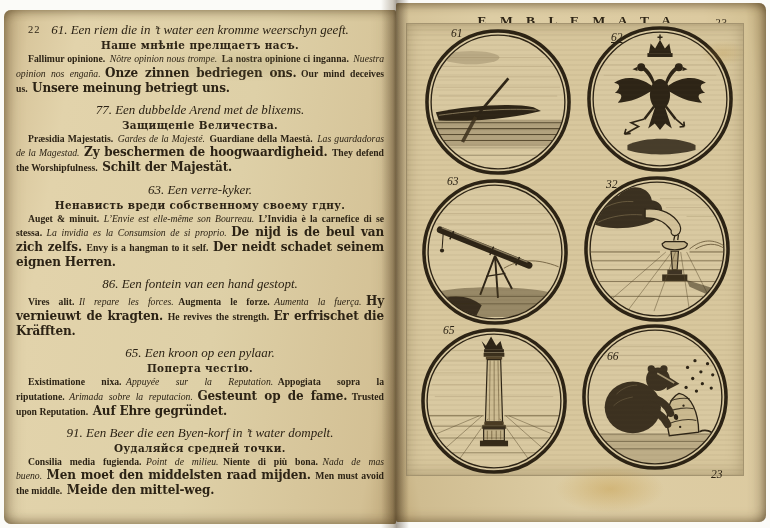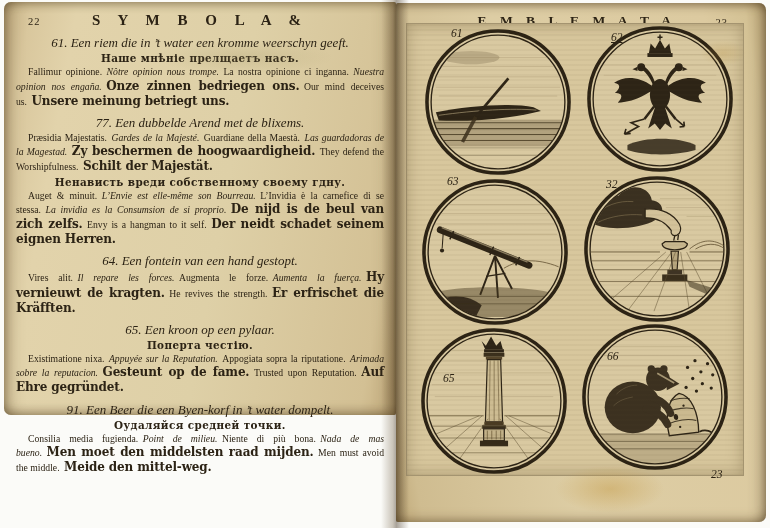--- a/index.html
+++ b/index.html
@@ -1,91 +1,92 @@
 <!DOCTYPE html>
 <html><head>
 <meta charset="utf-8">
 <style>
   html,body{margin:0;padding:0;width:770px;height:528px;overflow:hidden;background:#fbfbf8;}
   *{box-sizing:border-box;}
   #book{position:absolute;inset:0;font-family:"Liberation Serif","DejaVu Serif",serif;color:#2c2315;}
   .page{position:absolute;}
-  #left-page{left:4px;top:2px;width:392px;height:413px;border-radius:7px 2px 2px 7px;
+  #left-page{left:4px;top:10px;width:392px;height:514px;border-radius:7px 2px 2px 7px;
     background:linear-gradient(100deg,#c9b488 0%,#d9c79d 6%,#e2d3ab 16%,#ded0a7 55%,#d3c094 92%,#c2ab7c 100%);
     box-shadow:inset 0 7px 10px -6px rgba(92,72,40,.55),inset 0 -9px 12px -8px rgba(92,72,40,.6),
       inset 12px 0 18px -12px rgba(80,60,30,.75),inset -14px 0 22px -16px rgba(80,60,30,.85);}
   #right-page{left:396px;top:3px;width:370px;height:519px;border-radius:2px 7px 7px 2px;
     background:linear-gradient(260deg,#c4ae7e 0%,#d4c295 5%,#dccaa0 14%,#ddcda4 60%,#cfbc90 94%,#bfa878 100%);
     box-shadow:inset 0 8px 10px -6px rgba(80,60,30,.6),inset 0 -9px 12px -8px rgba(92,72,40,.6),
       inset -12px 0 16px -12px rgba(70,52,26,.8),inset 10px 0 14px -12px rgba(80,60,30,.6);}
   #gutter{position:absolute;left:381px;top:0;width:28px;height:528px;pointer-events:none;
     background:linear-gradient(90deg,rgba(90,70,40,0) 0%,rgba(90,70,40,.30) 42%,rgba(55,40,22,.42) 55%,rgba(90,70,40,0) 100%);}
   
   #left-content{position:absolute;left:12px;top:6px;right:12px;bottom:4px;}
   .folio{position:absolute;font-size:10.5px;letter-spacing:1px;}
   #folio-left{left:12px;top:8px;}
   .running-header{text-align:center;font-weight:bold;font-size:15px;letter-spacing:7px;margin:4px 0 0;}
   .section-heading{font-style:italic;font-size:13px;line-height:1.18;text-align:center;margin:6px 26px 2px;font-weight:normal;}
   .slavonic{font-family:"DejaVu Serif",serif;font-weight:bold;font-size:10.4px;text-align:center;margin:0 0 2px;letter-spacing:.4px;}
   .para{font-size:9.7px;line-height:1.26;text-align:justify;margin:0 0 1px;text-indent:12px;}
   .para span{margin-right:4.5px;}
-  .seg-roman{font-style:normal;}
+  .seg-roman{font-style:normal;font-weight:bold;}
   .seg-italic{font-style:italic;}
   .seg-blackletter{font-weight:bold;font-family:"DejaVu Serif",serif;font-size:12px;letter-spacing:-.15px;}
   
   #right-header{position:absolute;left:0;top:10px;width:100%;text-align:center;font-weight:bold;font-size:13.5px;letter-spacing:5px;}
   #folio-right{position:absolute;right:38px;top:14px;font-size:10.5px;letter-spacing:1px;}
   #plate{position:absolute;left:10px;top:20px;width:338px;height:453px;background:#d8c79d;
     border:1px solid rgba(70,55,28,.35);
     box-shadow:inset 0 0 16px rgba(95,75,42,.38);}
   #plate::after{content:"";position:absolute;inset:0;pointer-events:none;
     background:repeating-linear-gradient(180deg,rgba(90,75,45,.05) 0 2px,rgba(0,0,0,0) 2px 5px);}
   .emblem{position:absolute;width:148px;height:148px;}
   .emblem-number{position:absolute;font-style:italic;font-size:11.5px;color:#2c2315;z-index:3;}
   #num-61{left:44px;top:3px;}   #num-62{left:204px;top:7px;text-decoration:underline;}
   #num-63{left:40px;top:151px;} #num-64{left:199px;top:154px;}
-  #num-65{left:36px;top:300px;margin-top:48px;} #num-66{left:200px;top:302px;margin-top:24px;}
+  #num-65{left:36px;top:300px;} #num-66{left:200px;top:302px;margin-top:24px;}
   #emblem-61{left:17px;top:4px;}   #emblem-62{left:179px;top:1px;}
   #emblem-63{left:14px;top:154px;} #emblem-64{left:176px;top:151px;}
   #emblem-65{left:13px;top:303px;} #emblem-66{left:174px;top:299px;}
   #plate-number{position:absolute;left:304px;top:444px;font-style:italic;font-size:11.5px;}
   .stain{position:absolute;pointer-events:none;border-radius:50%;}
   #stain-1{left:555px;top:465px;width:110px;height:48px;background:radial-gradient(ellipse,rgba(193,148,58,.40),rgba(193,148,58,0) 70%);}
   #stain-2{left:150px;top:38px;width:180px;height:34px;background:radial-gradient(ellipse,rgba(150,140,90,.22),rgba(150,140,90,0) 70%);}
   #stain-3{left:700px;top:40px;width:46px;height:26px;background:radial-gradient(ellipse,rgba(180,140,60,.25),rgba(180,140,60,0) 70%);}
   svg{display:block;}
 </style>
 </head>
 <body>
 
 <div id="book">
 
   <div class="page" id="left-page">
     <div id="left-content">
       <div class="folio" id="folio-left">22</div>
-      <div class="running-header">S Y M B O L A  &amp;</div>
 
       <div>
         <div class="section-heading">61. Een riem die in ’t water een kromme weerschyn geeft.</div>
         <div class="slavonic">Наше мнѣніе прелщаетъ насъ.</div>
         <p class="para"><span class="seg-roman">Fallimur opinione.</span><span class="seg-italic">Nôtre opinion nous trompe.</span><span class="seg-roman">La nostra opinione ci inganna.</span><span class="seg-italic">Nuestra opinion nos engaña.</span><span class="seg-blackletter">Onze zinnen bedriegen ons.</span><span class="seg-roman">Our mind deceives us.</span><span class="seg-blackletter">Unsere meinung betriegt uns.</span></p>
       </div>
 
       <div>
         <div class="section-heading">77. Een dubbelde Arend met de blixems.</div>
+        <div class="slavonic">Защищеніе Величества.</div>
         <p class="para"><span class="seg-roman">Præsidia Majestatis.</span><span class="seg-italic">Gardes de la Majesté.</span><span class="seg-roman">Guardiane della Maestà.</span><span class="seg-italic">Las guardadoras de la Magestad.</span><span class="seg-blackletter">Zy beschermen de hoogwaardigheid.</span><span class="seg-roman">They defend the Worshipfulness.</span><span class="seg-blackletter">Schilt der Majestät.</span></p>
       </div>
 
       <div>
+        <div class="section-heading">63. Een verre-kyker.</div>
         <div class="slavonic">Ненависть вреди собственному своему гдну.</div>
         <p class="para"><span class="seg-roman">Auget &amp; minuit.</span><span class="seg-italic">L’Envie est elle-même son Bourreau.</span><span class="seg-roman">L’Invidia è la carnefice di se stessa.</span><span class="seg-italic">La invidia es la Consumsion de si proprio.</span><span class="seg-blackletter">De nijd is de beul van zich zelfs.</span><span class="seg-roman">Envy is a hangman to it self.</span><span class="seg-blackletter">Der neidt schadet seinem eignen Herren.</span></p>
       </div>
 
       <div>
-        <div class="section-heading">64. Een fontein van een hand gestopt.</div>
+        <div class="section-heading">86. Een fontein van een hand gestopt.</div>
         <p class="para"><span class="seg-roman">Vires alit.</span><span class="seg-italic">Il repare les forces.</span><span class="seg-roman">Augmenta le forze.</span><span class="seg-italic">Aumenta la fuerça.</span><span class="seg-blackletter">Hy vernieuwt de kragten.</span><span class="seg-roman">He revives the strength.</span><span class="seg-blackletter">Er erfrischet die Kräfften.</span></p>
       </div>
 
       <div>
         <div class="section-heading">65. Een kroon op een pylaar.</div>
         <div class="slavonic">Поперта честію.</div>
         <p class="para"><span class="seg-roman">Existimatione nixa.</span><span class="seg-italic">Appuyée sur la Reputation.</span><span class="seg-roman">Appogiata sopra la riputatione.</span><span class="seg-italic">Arimada sobre la reputacion.</span><span class="seg-blackletter">Gesteunt op de fame.</span><span class="seg-roman">Trusted upon Reputation.</span><span class="seg-blackletter">Auf Ehre gegründet.</span></p>
       </div>
 
       <div>

